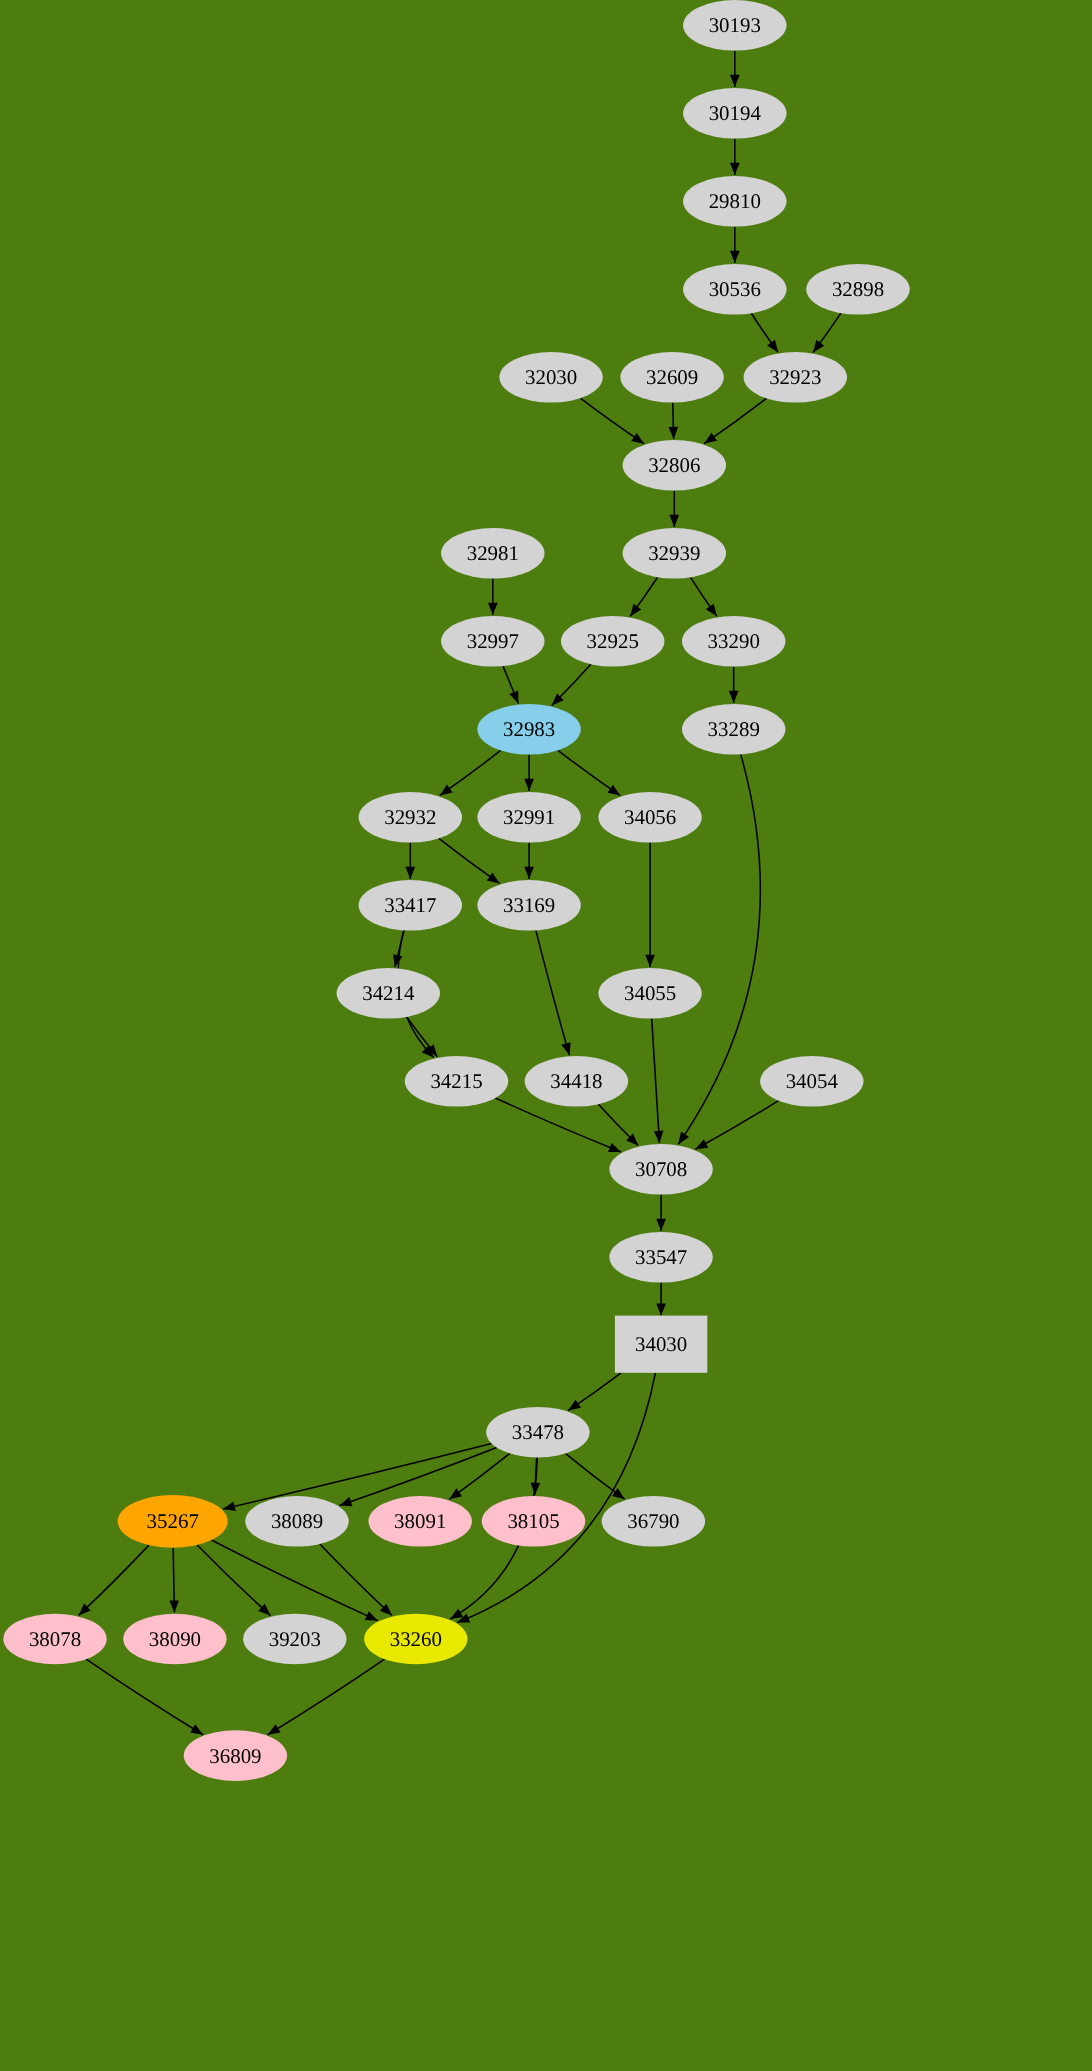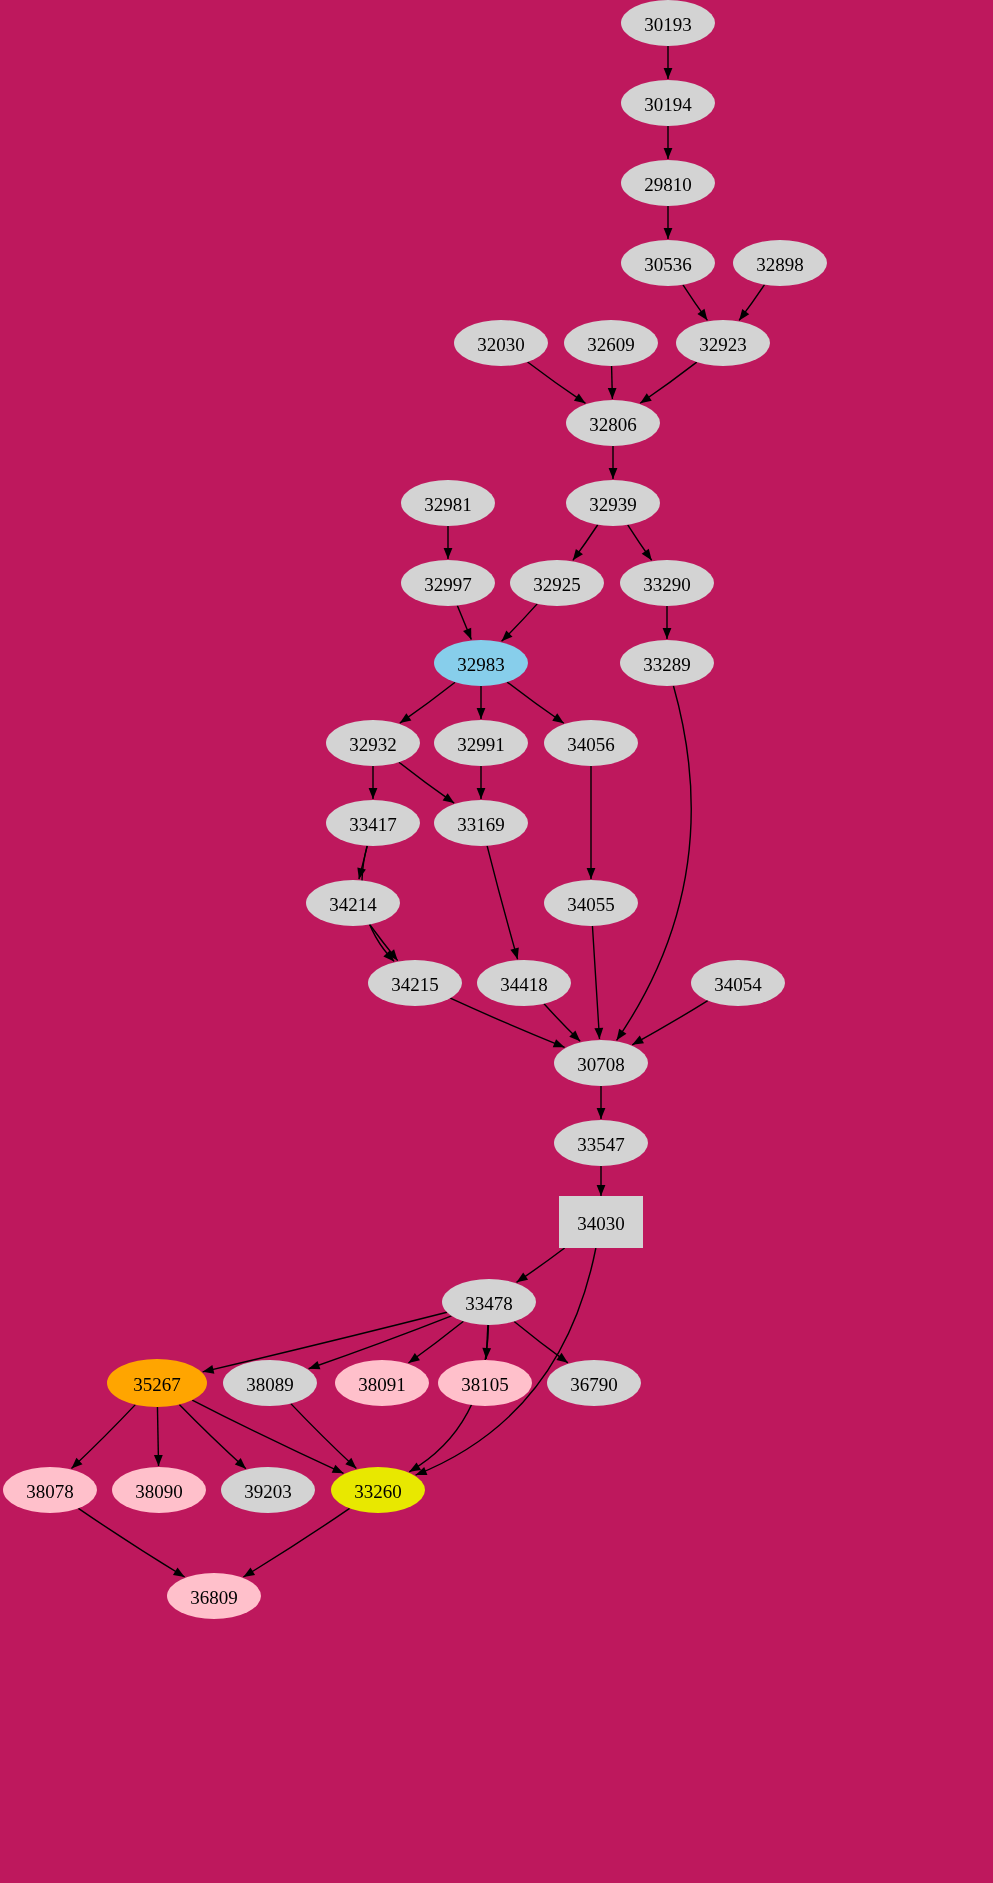--- a/index.html
+++ b/index.html
@@ -7,21 +7,21 @@
     padding: 0;
     background: #ffffff;
   }
   body {
     font-family: "Liberation Serif", "DejaVu Serif", serif;
   }
   #graph-root {
     position: relative;
     width: 993px;
     height: 1883px;
-    background: #be185d;
+    background: #4d7c0f;
     overflow: hidden;
   }
   svg#graph-svg {
     display: block;
     width: 993px;
     height: 1883px;
   }
   .node-shape {
     stroke: none;
   }

